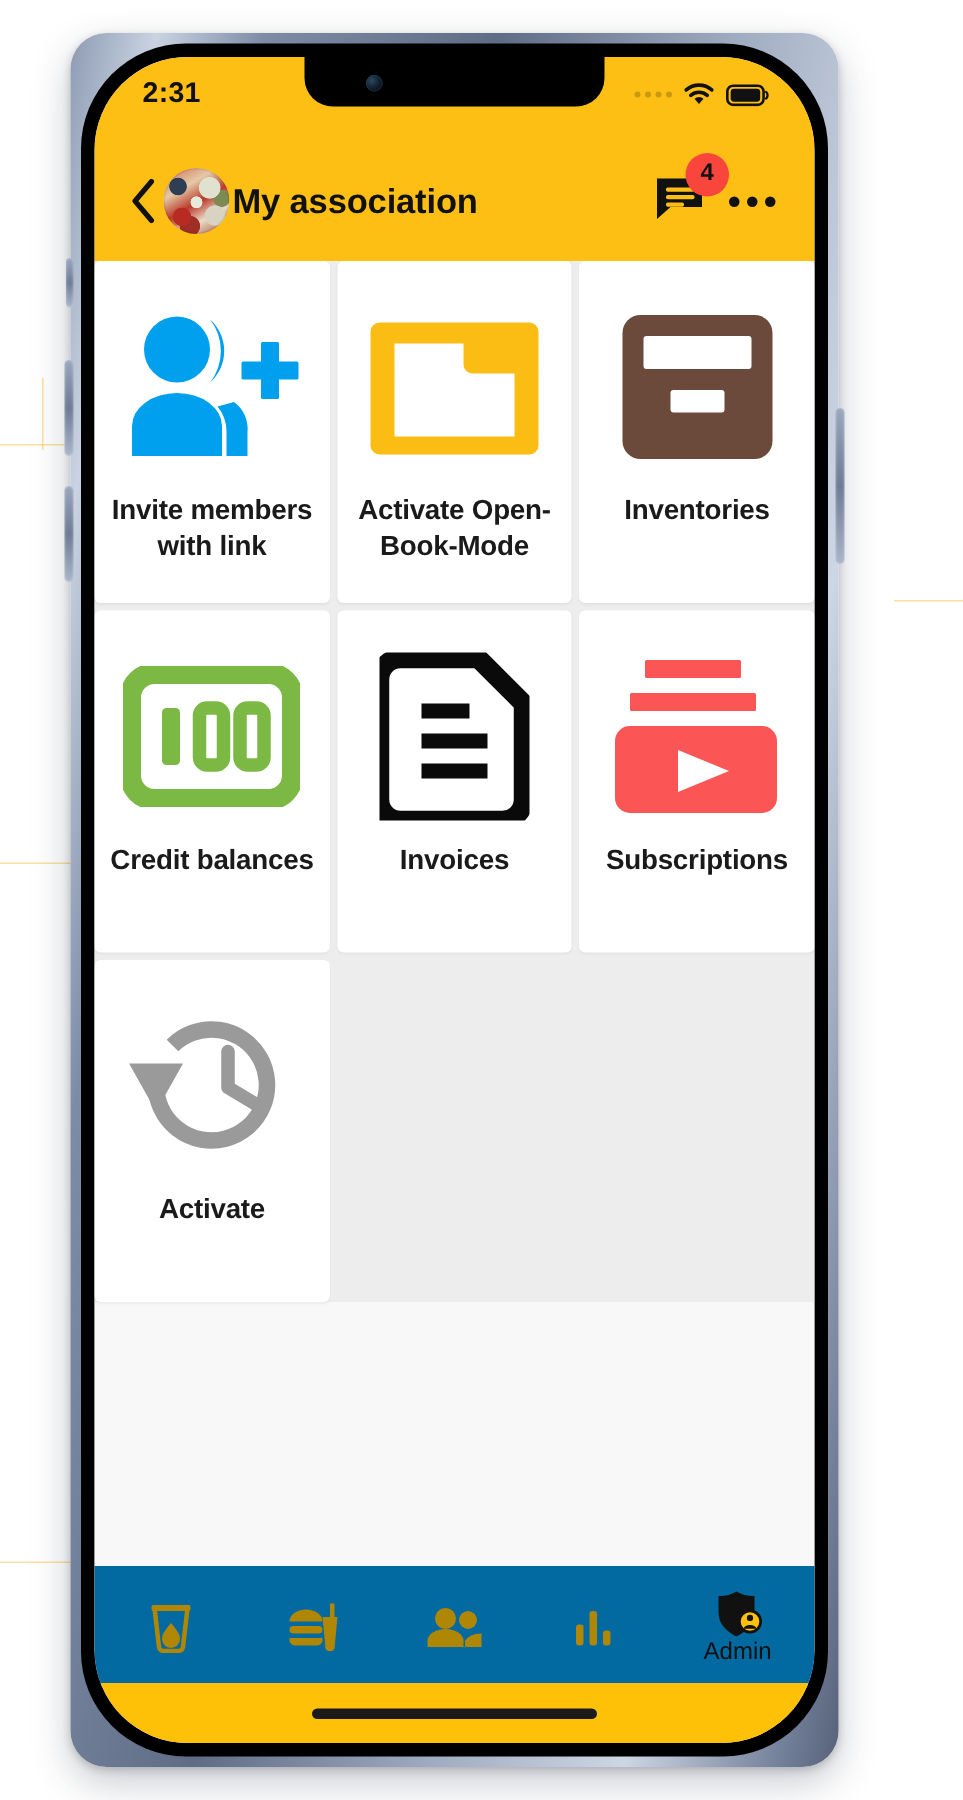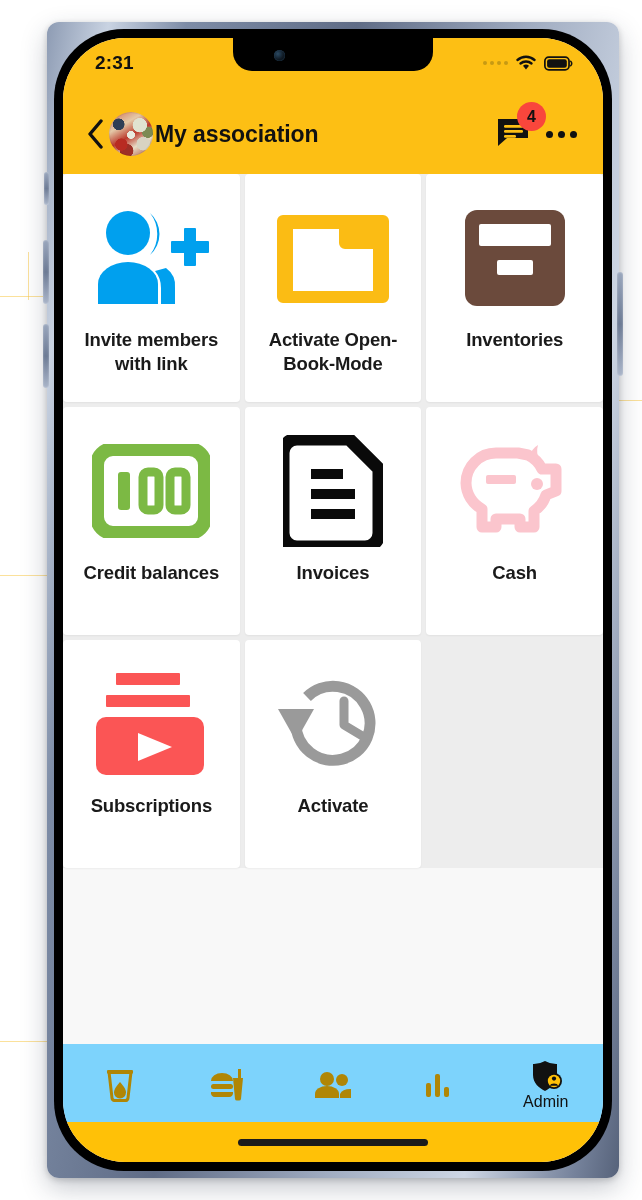--- a/index.html
+++ b/index.html
@@ -27,23 +27,23 @@
     pointer-events: none;
   }
   .guide.h { height: 1px; }
   .guide.v { width: 1px; }
 
   
   .device {
     position: absolute;
     left: 47px;
     top: 22px;
-    width: 572px;
+    width: 512px;
     height: 1156px;
-    border-radius: 12px;
+    border-radius: 24px;
     background: linear-gradient(100deg,#8d9bb3 0%, #c9d3e2 8%, #7d8ca6 18%, #5f6c86 40%, #9fabc0 62%, #cdd6e4 80%, #76839c 94%, #56627a 100%);
     box-shadow: 0 10px 26px rgba(35,45,70,.26), 0 2px 6px rgba(0,0,0,.18);
     padding: 7px;
   }
   .bezel {
     position: absolute;
     inset: 7px;
     border-radius: 70px;
     background: #000000;
     padding: 9px;
@@ -222,21 +222,21 @@
     color: #1a1a1a;
     text-align: center;
     line-height: 1.32;
     letter-spacing: -.15px;
   }
 
   
   .bottomnav {
     flex: 0 0 auto;
     height: 78px;
-    background: #7dd3fc;
+    background: #0369a1;
     display: flex;
     align-items: center;
     justify-content: space-around;
     padding: 0 14px;
     gap: 20px;
   }
   .navitem {
     display: flex;
     flex-direction: column;
     align-items: center;
@@ -393,32 +393,20 @@
                 <svg width="100" height="112" viewBox="0 0 100 112">
                   <path d="M14 4 h52 l30 30 v64 a14 14 0 0 1 -14 14 h-68 a14 14 0 0 1 -14 -14 v-80 a14 14 0 0 1 14 -14 z" fill="none" stroke="#0A0A0A" stroke-width="13" stroke-linejoin="round"></path>
                   <rect x="28" y="34" width="32" height="10" fill="#0A0A0A"></rect>
                   <rect x="28" y="54" width="44" height="10" fill="#0A0A0A"></rect>
                   <rect x="28" y="74" width="44" height="10" fill="#0A0A0A"></rect>
                 </svg>
               </div>
               <div class="tile-label">Invoices</div>
             </div>
 
-            <div class="tile">
-              <div class="tile-icon">
-                <svg width="126" height="104" viewBox="0 0 126 104">
-                  <path d="M76 16 a30 30 0 0 1 14 14 h14 v22 l-10 4 a30 30 0 0 1 -12 16 v16 h-14 v-8 h-24 v8 h-14 v-18
-                           a30 30 0 0 1 -16 -26 a30 30 0 0 1 30 -30 h22 z" fill="none" stroke="#FBC5CD" stroke-width="11" stroke-linejoin="round"></path>
-                  <path d="M78 18 a16 16 0 0 1 8 -12 a20 20 0 0 0 2 16" fill="#FBC5CD"></path>
-                  <rect x="34" y="36" width="30" height="9" rx="2" fill="#FBC5CD"></rect>
-                  <circle cx="85" cy="45" r="6" fill="#FBC5CD"></circle>
-                </svg>
-              </div>
-              <div class="tile-label">Cash</div>
-            </div>
 
             <div class="tile">
               <div class="tile-icon">
                 <svg width="118" height="110" viewBox="0 0 118 110">
                   <rect x="24" y="4" width="64" height="12" rx="1" fill="#FB5555"></rect>
                   <rect x="14" y="26" width="84" height="12" rx="1" fill="#FB5555"></rect>
                   <rect x="4" y="48" width="108" height="58" rx="10" fill="#FB5555"></rect>
                   <path d="M46 64 L80 78 L46 92 z" fill="#fff"></path>
                 </svg>
               </div>

